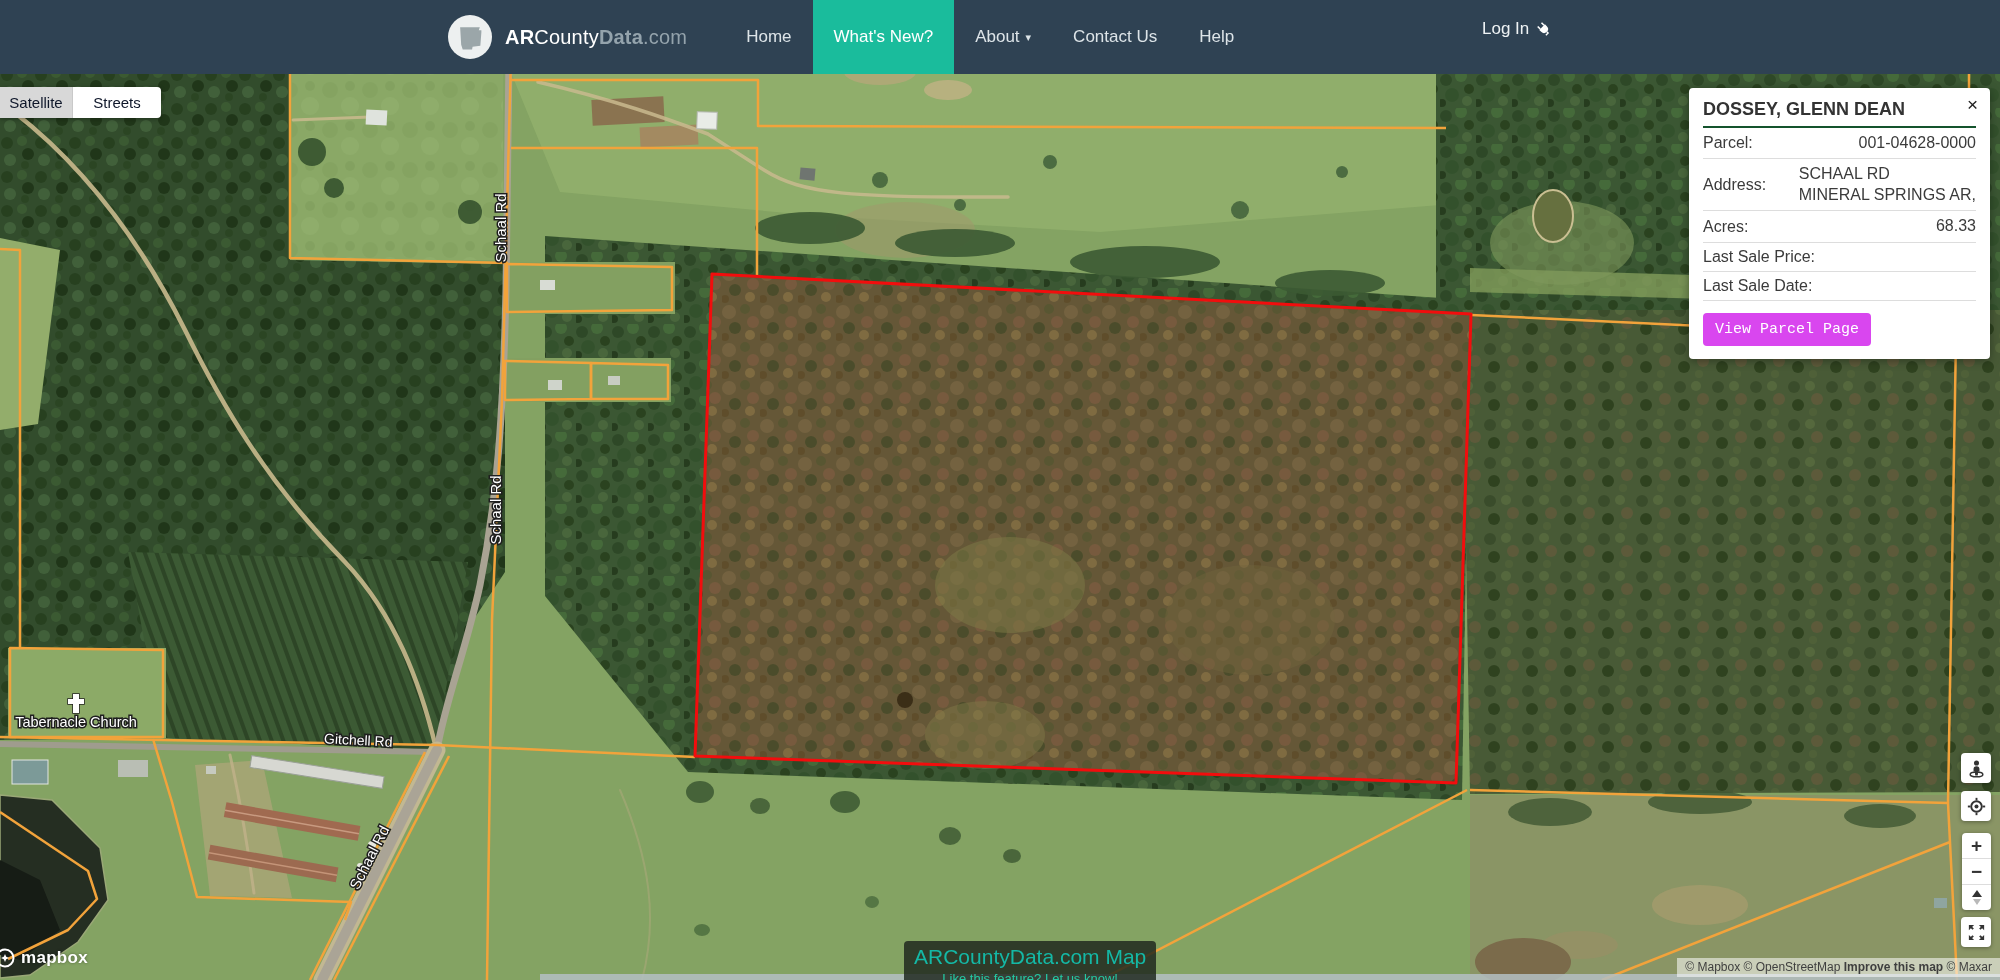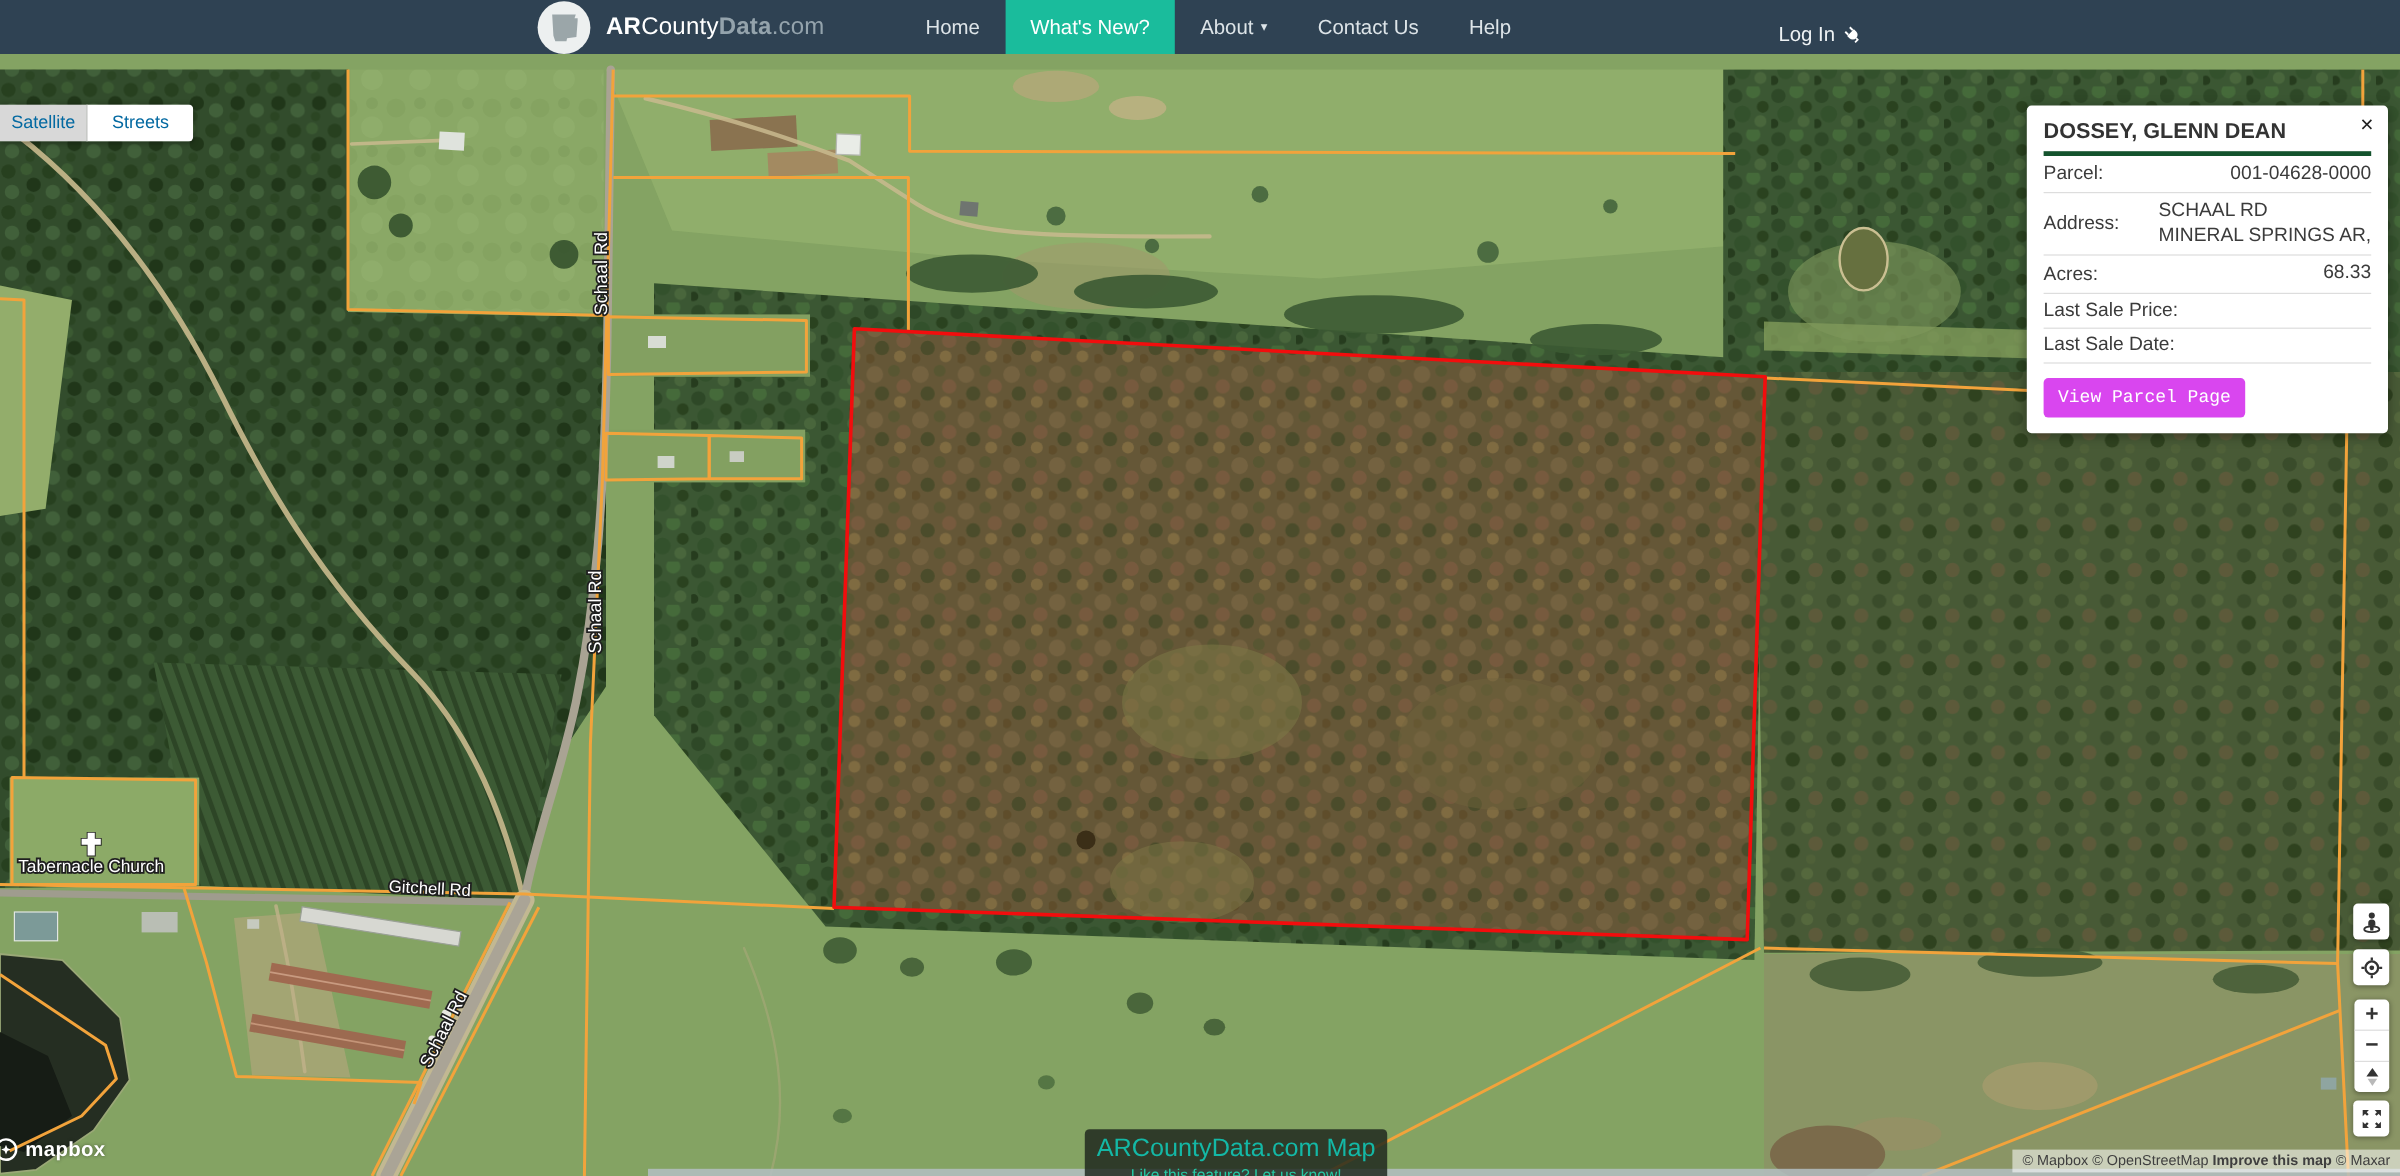--- a/index.html
+++ b/index.html
@@ -3,51 +3,51 @@
 <meta charset="utf-8">
 <style>
   html,body{margin:0;padding:0;background:#1a1a1a;}
   #app{position:relative;width:2000px;height:980px;overflow:hidden;
        font-family:"Liberation Sans","DejaVu Sans",sans-serif;-webkit-font-smoothing:antialiased;}
 
   
   #map-svg{position:absolute;left:0;top:0;z-index:0;display:block;}
 
   
-  .navbar{position:absolute;left:0;top:0;width:100%;height:45px;background:#2f4253;z-index:20;
-          display:flex;align-items:stretch;gap:25px;}
+  .navbar{position:absolute;left:0;top:0;width:100%;height:74px;background:#2f4253;z-index:20;
+          display:flex;align-items:stretch;}
   .brand{display:flex;align-items:center;margin-left:448px;cursor:pointer;}
   .brand-circle{width:44px;height:44px;border-radius:50%;background:#edf0f0;display:flex;
                 align-items:center;justify-content:center;margin-right:13px;flex:none;}
   .brand-text{font-size:20px;letter-spacing:.2px;white-space:nowrap;}
   .brand-text .b1{color:#fff;font-weight:700;}
   .brand-text .b2{color:#fff;font-weight:500;}
   .brand-text .b3{color:#94a3ac;font-weight:700;}
   .brand-text .b4{color:#94a3ac;font-weight:400;}
   .nav-menu{display:flex;margin-left:38px;align-items:stretch;}
   .nav-item{display:flex;align-items:center;padding:0 21px;color:#dde4e8;font-size:17px;cursor:pointer;}
   .nav-item.active{background:#1abc9c;color:#fff;}
   .nav-caret{margin-left:6px;font-size:11px;color:#dde4e8;}
   .login{position:absolute;left:1482px;top:0;height:58px;display:flex;align-items:center;gap:7px;
          color:#eef2f4;font-size:17px;cursor:pointer;}
 
   
   .layer-toggle{position:absolute;left:0;top:87px;z-index:15;display:flex;
                 border-radius:0 4px 4px 0;overflow:hidden;box-shadow:0 1px 4px rgba(0,0,0,.35);}
-  .layer-btn{height:31px;font-size:15px;color:#0369a1;display:flex;align-items:center;
+  .layer-btn{height:31px;font-size:15px;color:#0f172a;display:flex;align-items:center;
              justify-content:center;border:none;cursor:pointer;font-family:inherit;}
   .layer-btn.sat{width:72px;background:#d8d8d8;}
   .layer-btn.str{width:89px;background:#ffffff;border-left:1px solid #c9c9c9;}
 
   
   .popup{position:absolute;left:1689px;top:88px;width:301px;box-sizing:border-box;z-index:15;
          background:#fff;border-radius:4px;box-shadow:0 2px 10px rgba(0,0,0,.35);
          padding:9px 14px 13px;color:#3b3b3b;}
   .popup-title{font-size:18px;font-weight:700;color:#333;padding:2px 24px 6px 0;
-               border-bottom:4px solid #14532d;}
+               border-bottom:2px solid #14532d;}
   .popup-close{position:absolute;top:7px;right:12px;font-size:19px;color:#222;cursor:pointer;line-height:1;}
   .popup-row{display:flex;justify-content:space-between;align-items:center;gap:4px;
              border-bottom:1px solid #ddd;padding:5px 0;font-size:16px;}
   .popup-row .lab{white-space:nowrap;}
   .popup-row .val{text-align:left;line-height:1.28;}
   .popup-btn{margin-top:12px;background:#d946ef;color:#fff;border:none;border-radius:4px;
              font-size:15px;padding:8px 12px;cursor:pointer;font-family:Liberation Mono, monospace;}
 
   
   .map-footer{position:absolute;left:904px;top:941px;z-index:15;text-align:center;

